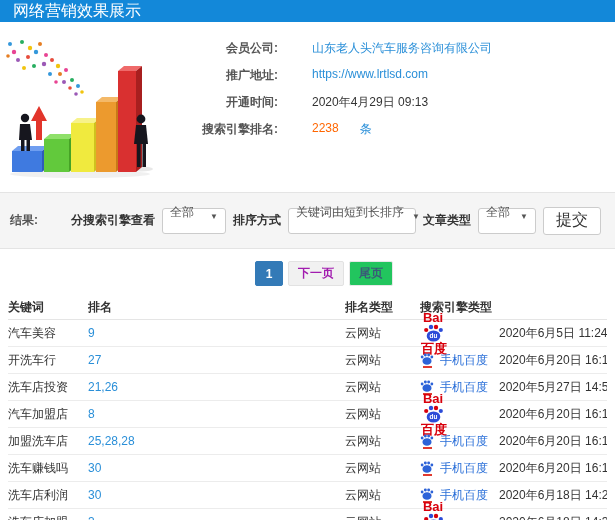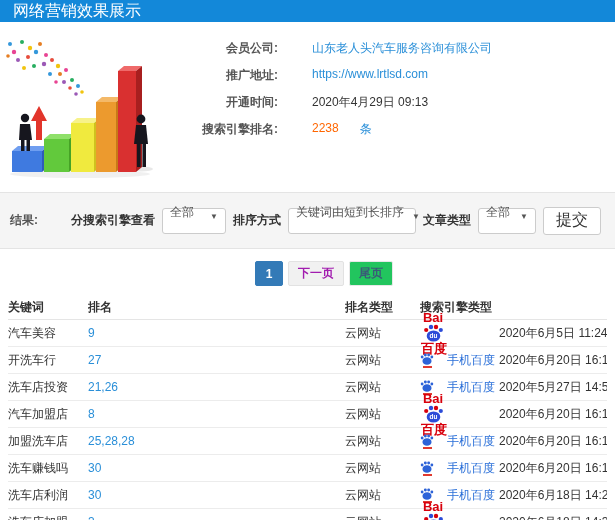--- a/index.html
+++ b/index.html
@@ -59,21 +59,21 @@
   .thead, .trow { display: grid; grid-template-columns: 80px 257px 75px 79px 1fr; align-items: center; }
   .thead { height: 24px; font-weight: bold; border-bottom: 1px solid #e5e5e5; }
   .trow { height: 27px; border-bottom: 1px solid #ececec; }
   .cell { overflow: hidden; white-space: nowrap; }
   .c-rank { color: #2a8fd8; cursor: pointer; }
   .c-engine { display: flex; align-items: center; }
   
   .baidu-logo { display: inline-flex; align-items: center; line-height: 1; flex-direction: column; }
   .baidu-logo .bai { color: #d8000c; font-weight: 800; font-size: 13px; margin-right: 1px; }
   .baidu-logo .cn { color: #d8000c; font-weight: 800; font-size: 13px; margin-left: 1px; }
-  .mobile-baidu { display: inline-flex; align-items: center; gap: 13px; line-height: 1; }
+  .mobile-baidu { display: inline-flex; align-items: center; gap: 6px; line-height: 1; }
   .mobile-baidu .label { color: #2a6fd8; }
   .paw-wrap { display: inline-flex; flex-direction: column; align-items: center; }
   .red-underline { width: 9px; height: 2px; background: #e03a2f; margin-top: 1px; }
 </style>
 </head>
 <body>
 
 <div class="topbar">
   <span>网络营销效果展示</span>
 </div>

